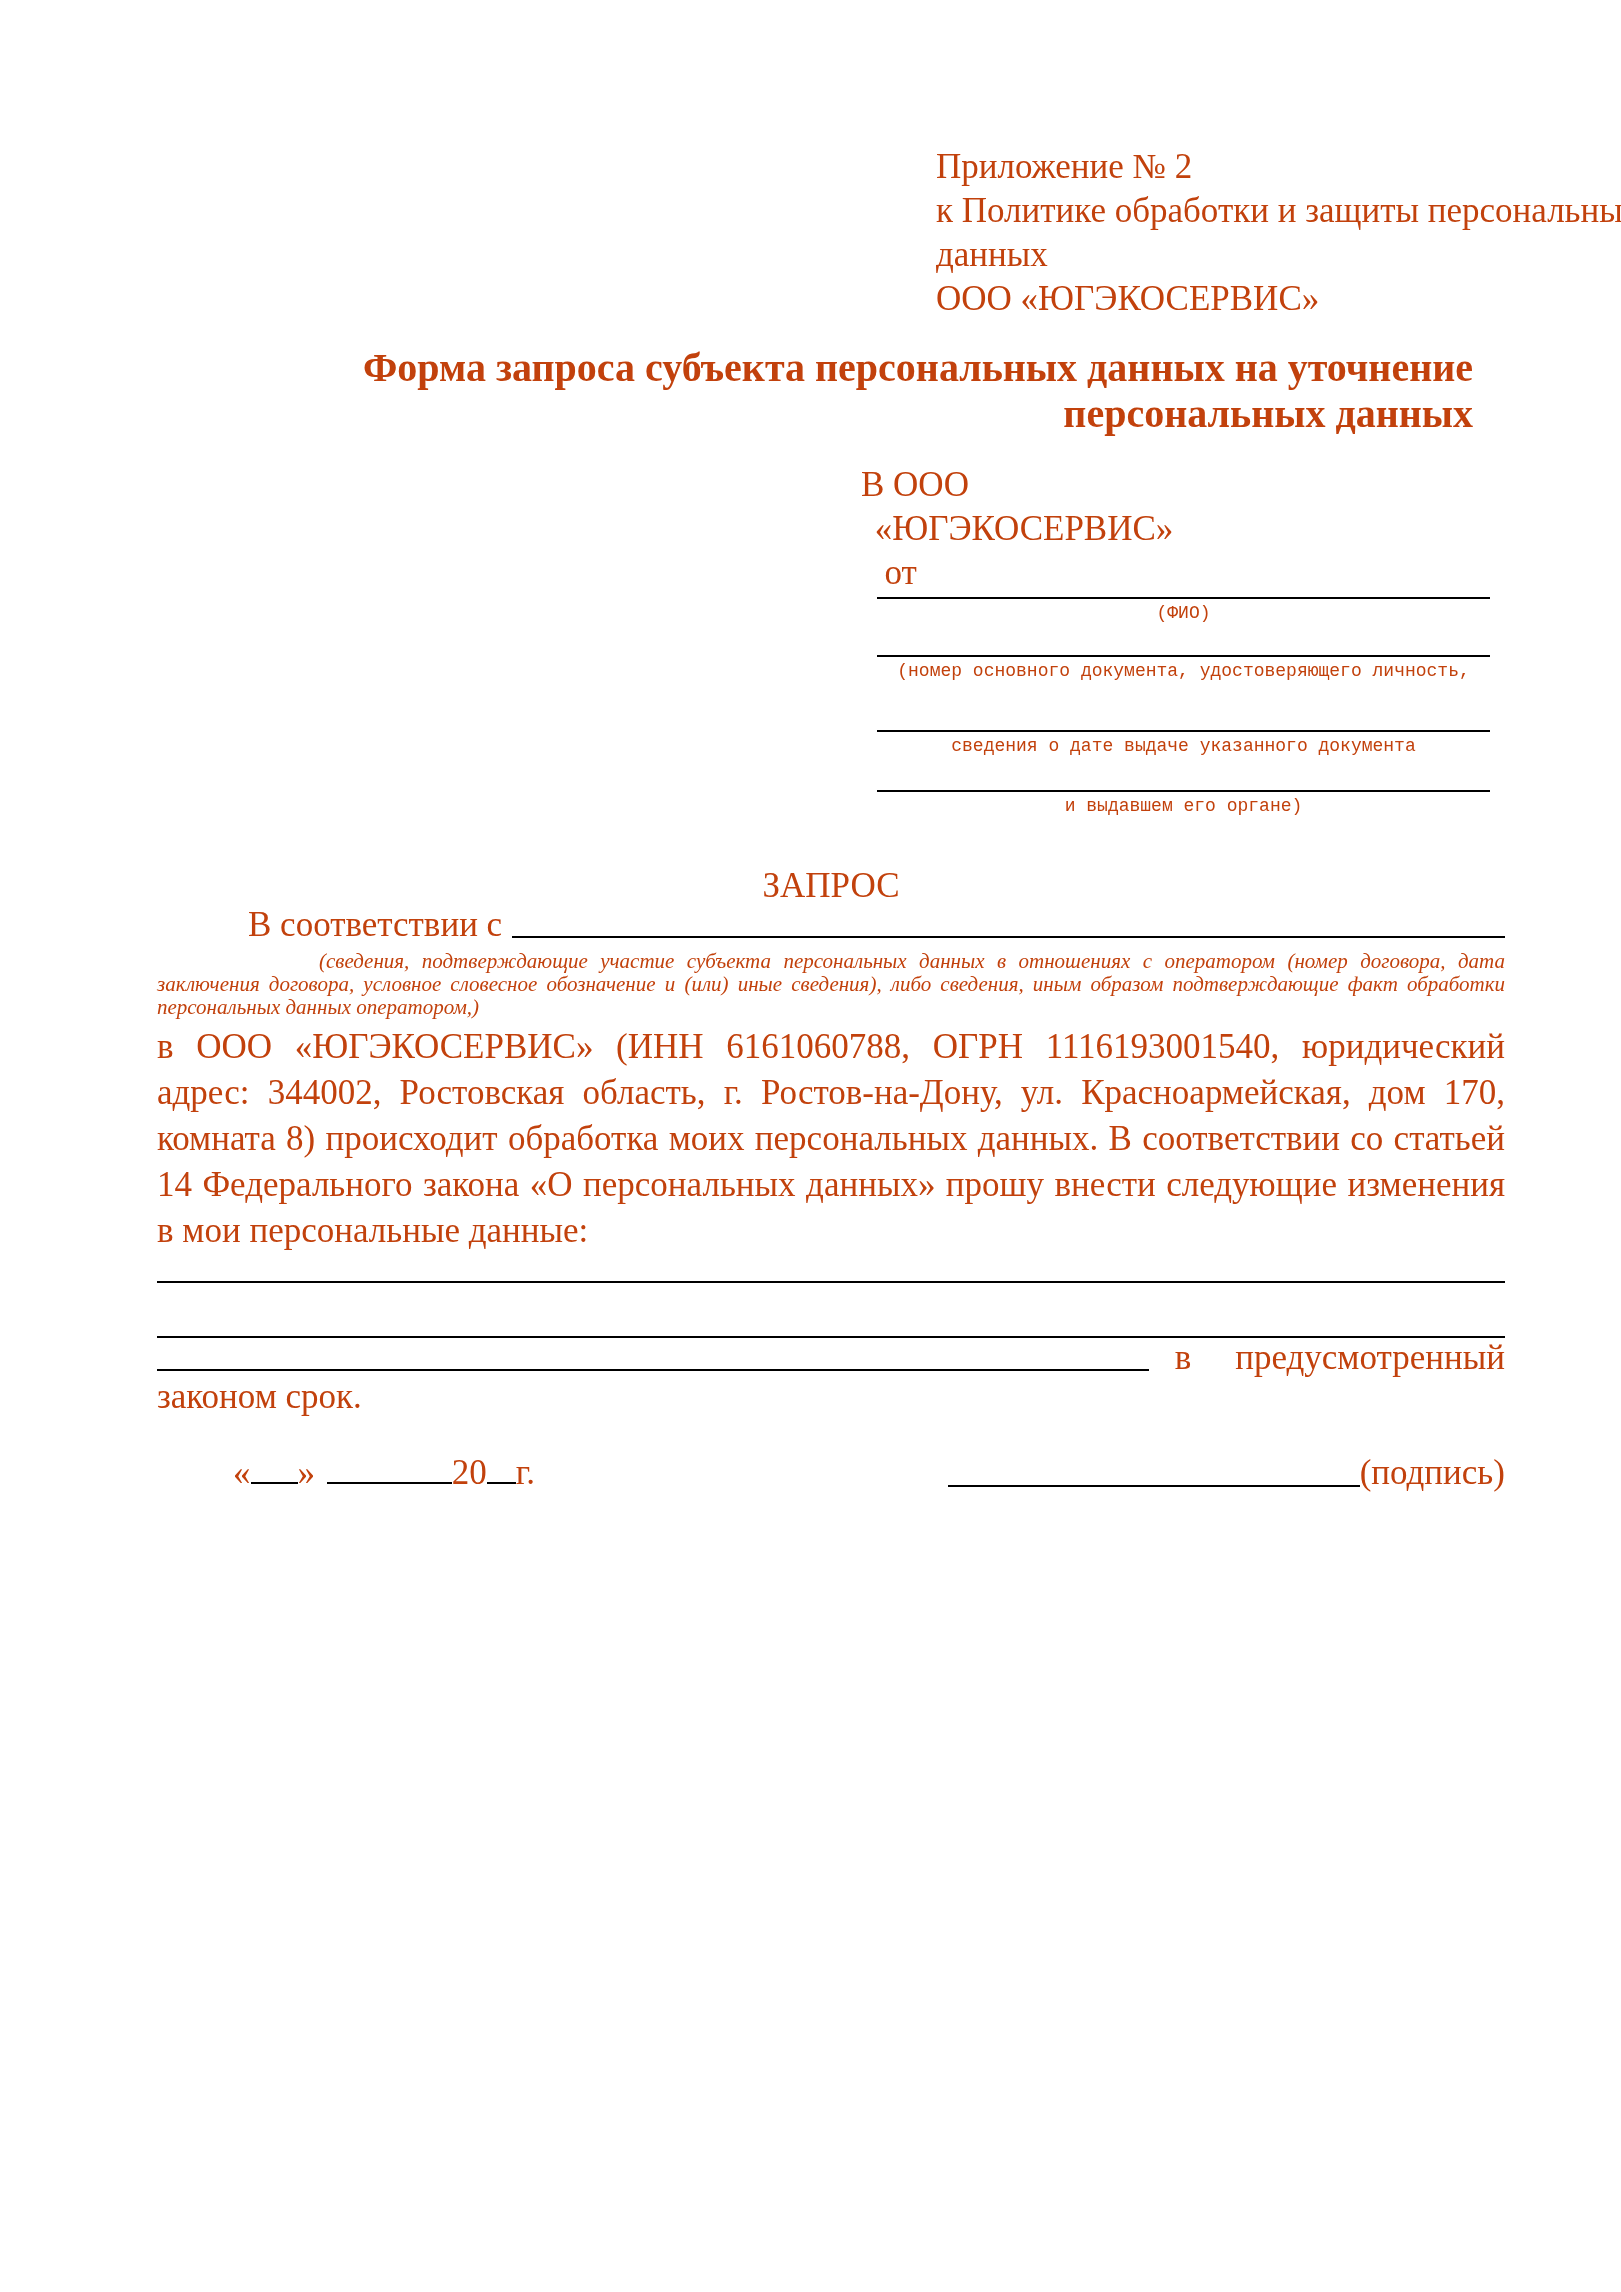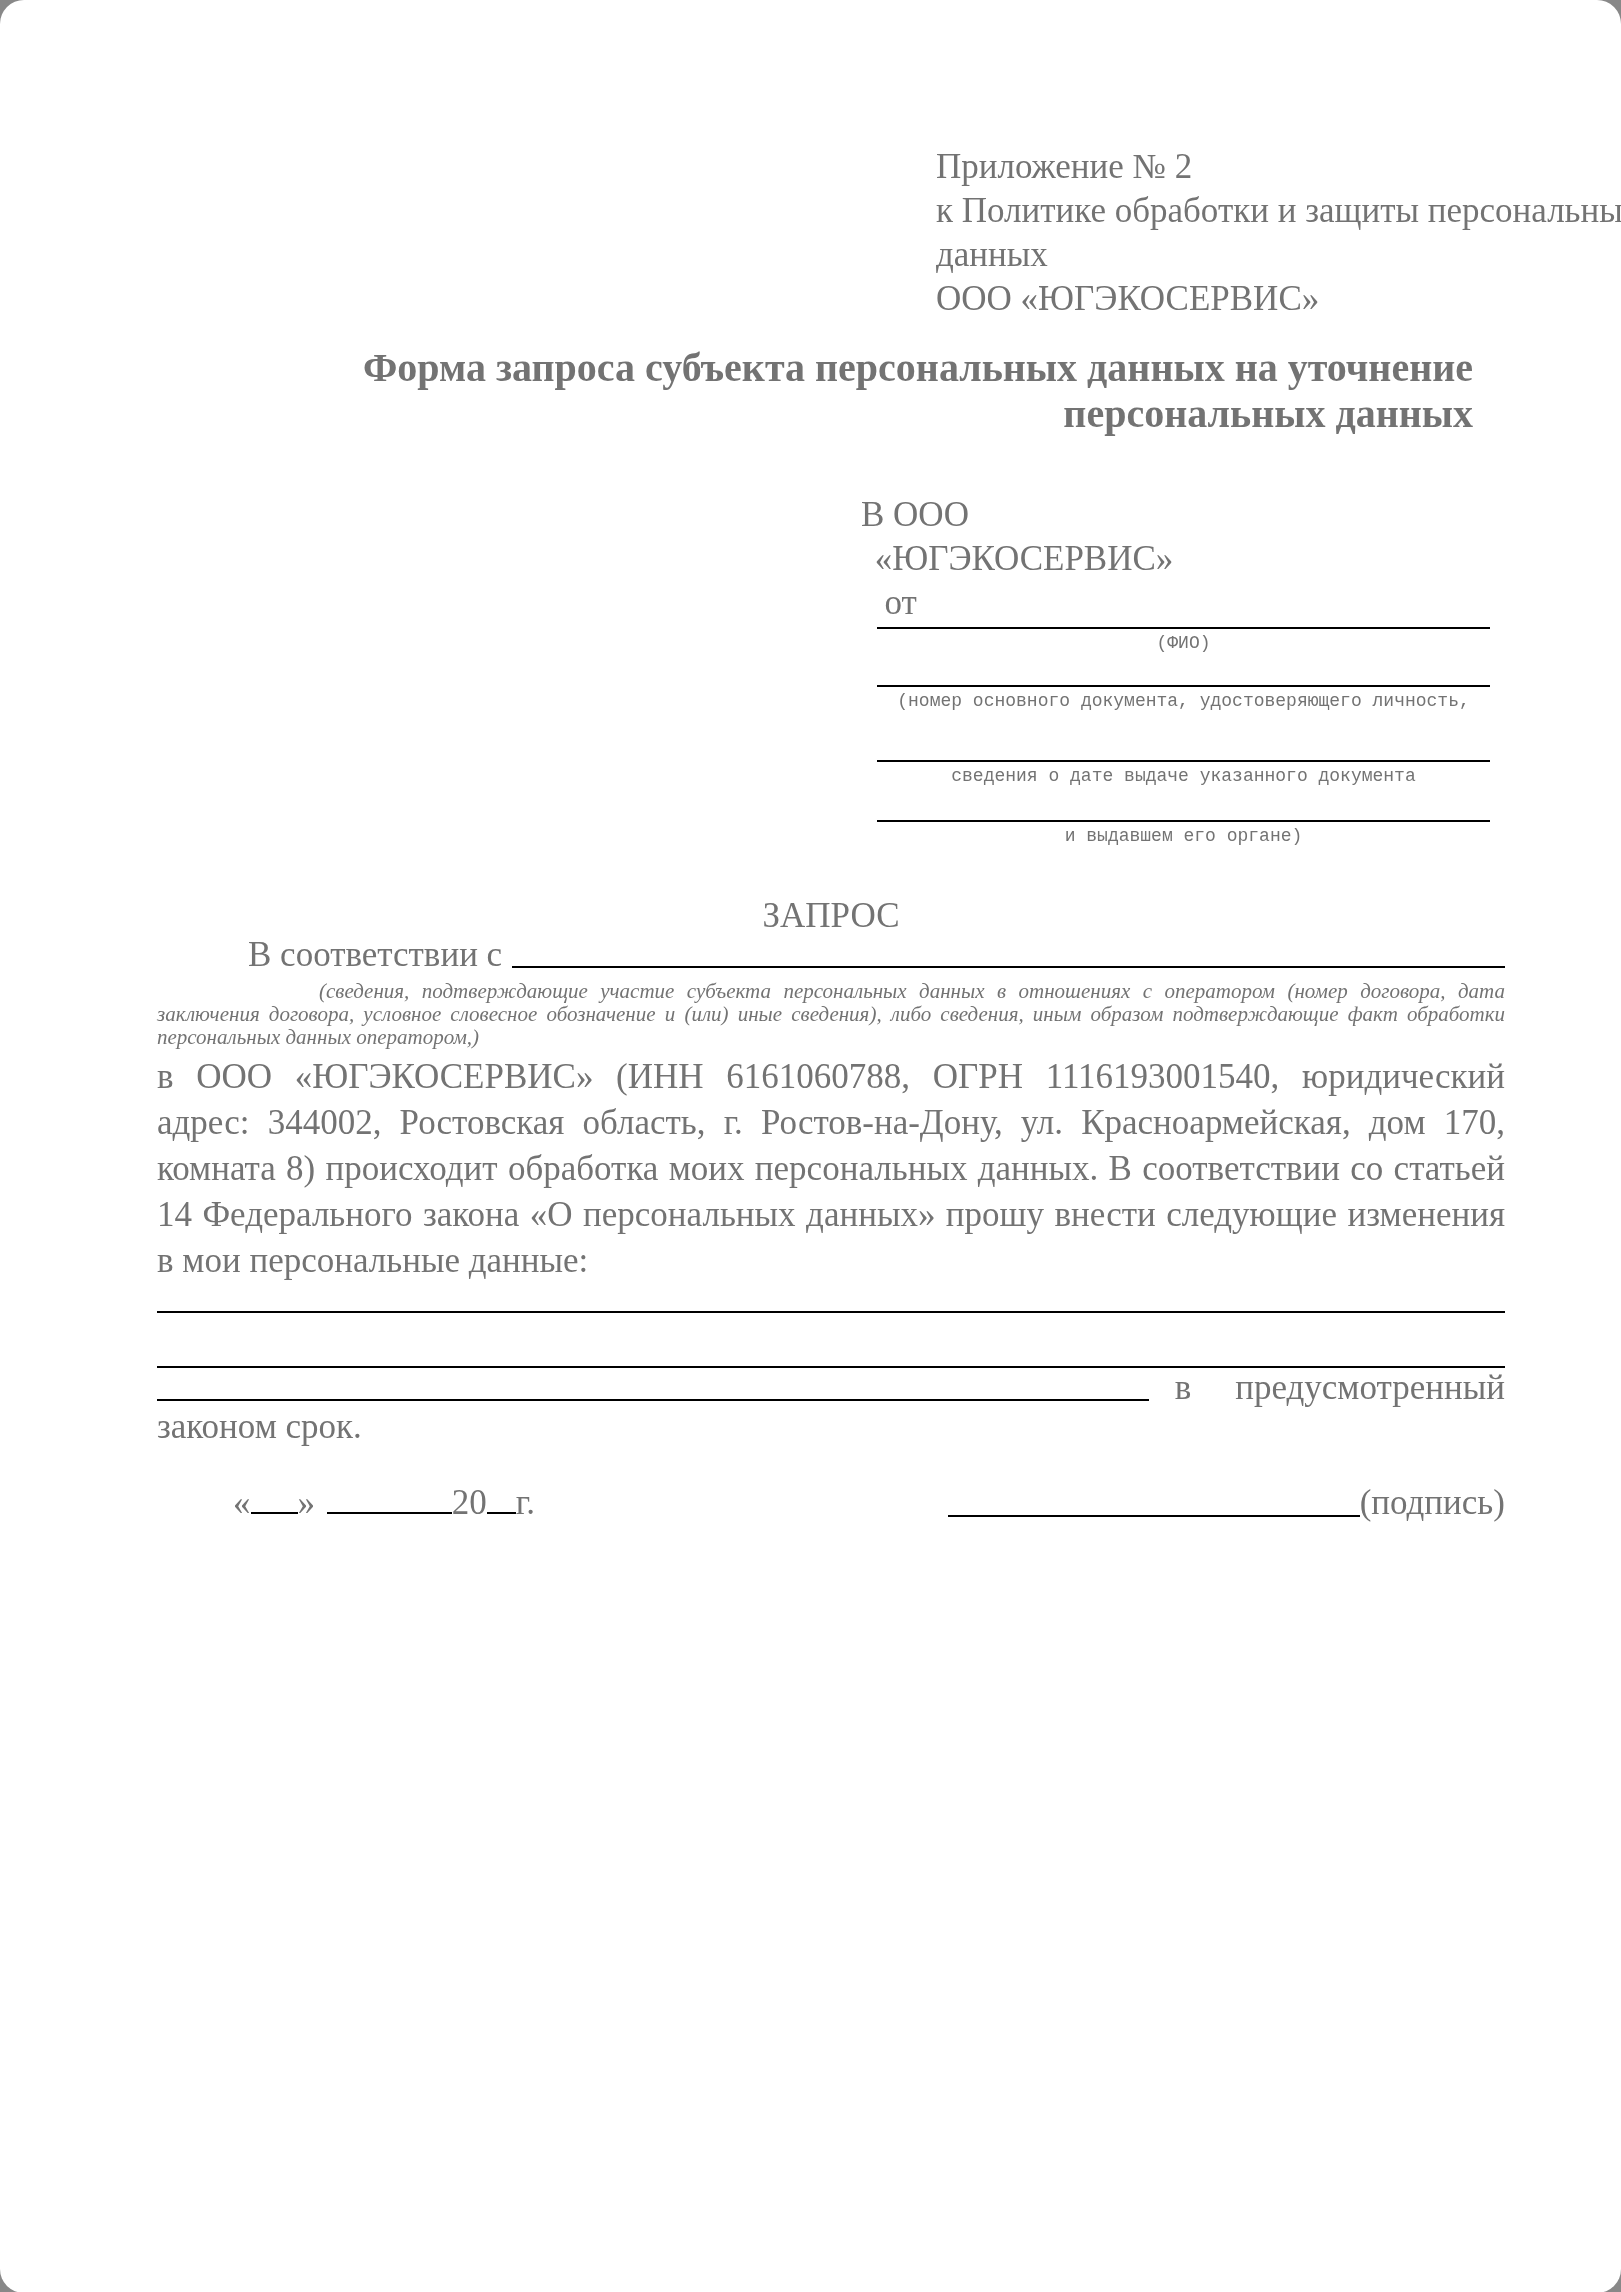--- a/index.html
+++ b/index.html
@@ -1,41 +1,40 @@
 <!DOCTYPE html>
 <html lang="ru"><head>
 <meta charset="utf-8">
 <style>
   html,body{margin:0;padding:0;background:#888;}
   .page{
     position:relative;
     width:1621px;height:2293px;
     margin:0 auto;
     background:#ffffff;
-    color:#737373;
+    color:#c2410c;
     font-family:"Liberation Serif","DejaVu Serif",serif;
     font-size:35px;
     box-sizing:border-box;
     padding:145px 116px 0 157px;
-    border-radius:24px;
   }
   
   .header-note{margin-left:779px;line-height:44px;}
   .header-note div{white-space:nowrap;}
   
   .doc-title{
     margin:23.5px auto 0 auto;
     max-width:1284px;
     text-align:right;
     font-weight:bold;
     font-size:40px;
     line-height:46px;
   }
   
-  .addressee{margin-top:56px;margin-left:704px;line-height:44px;}
+  .addressee{margin-top:26px;margin-left:704px;line-height:44px;}
   .addressee .a2{padding-left:13.7px;}
   .addressee .a3{padding-left:23.5px;}
   
   .fields{margin-left:720px;width:613px;}
   .u-line{border-bottom:2px solid #000;}
   .f1{height:2px;}
   .f2{height:27.4px;}
   .f3{height:44px;}
   .f4{height:29px;}
   .u-caption{

